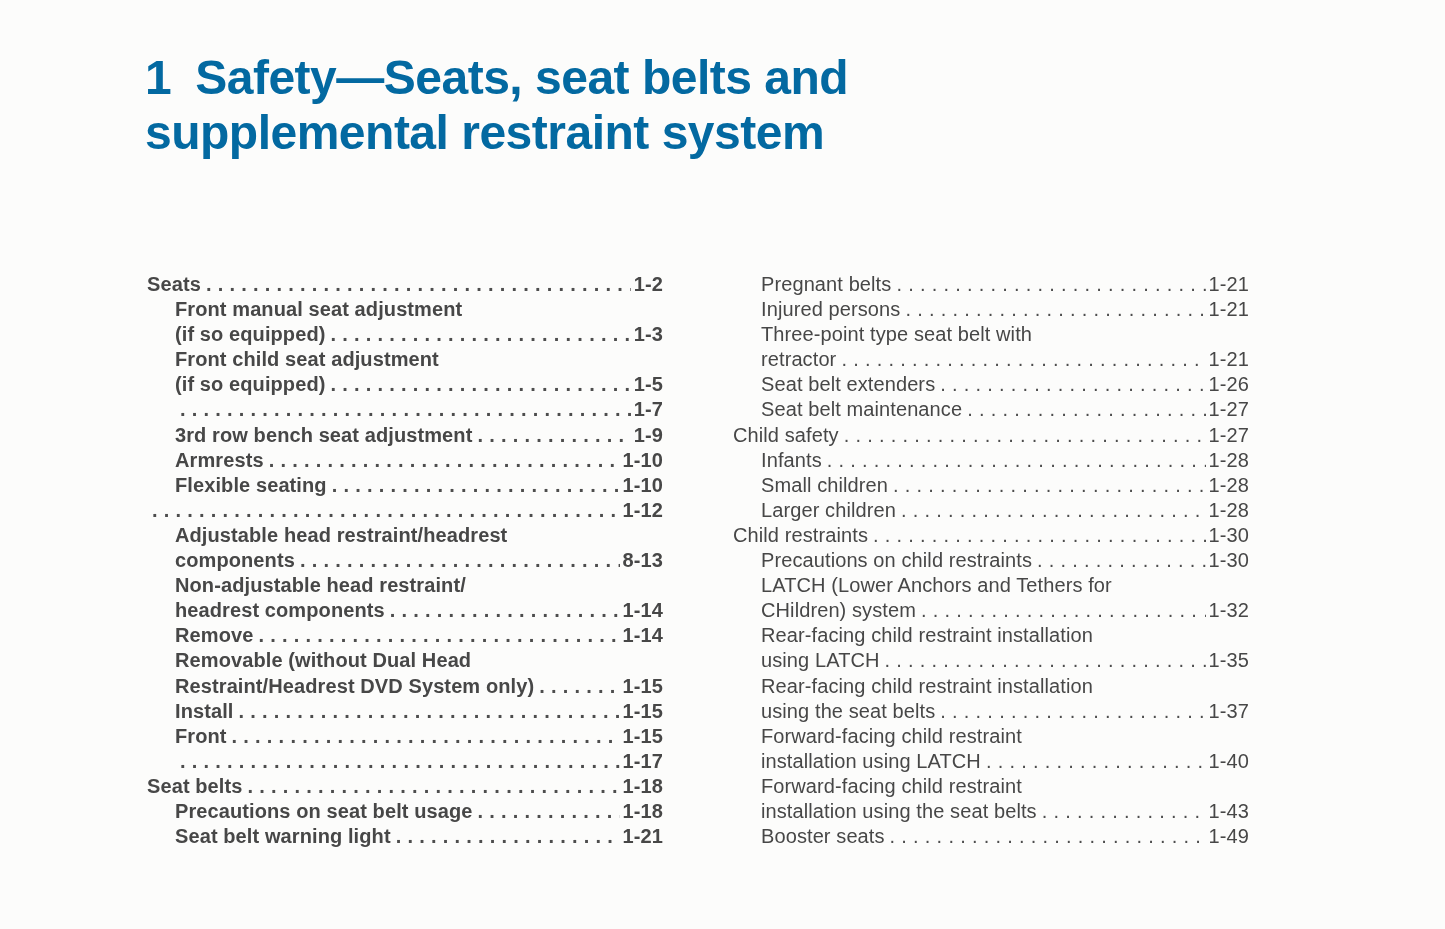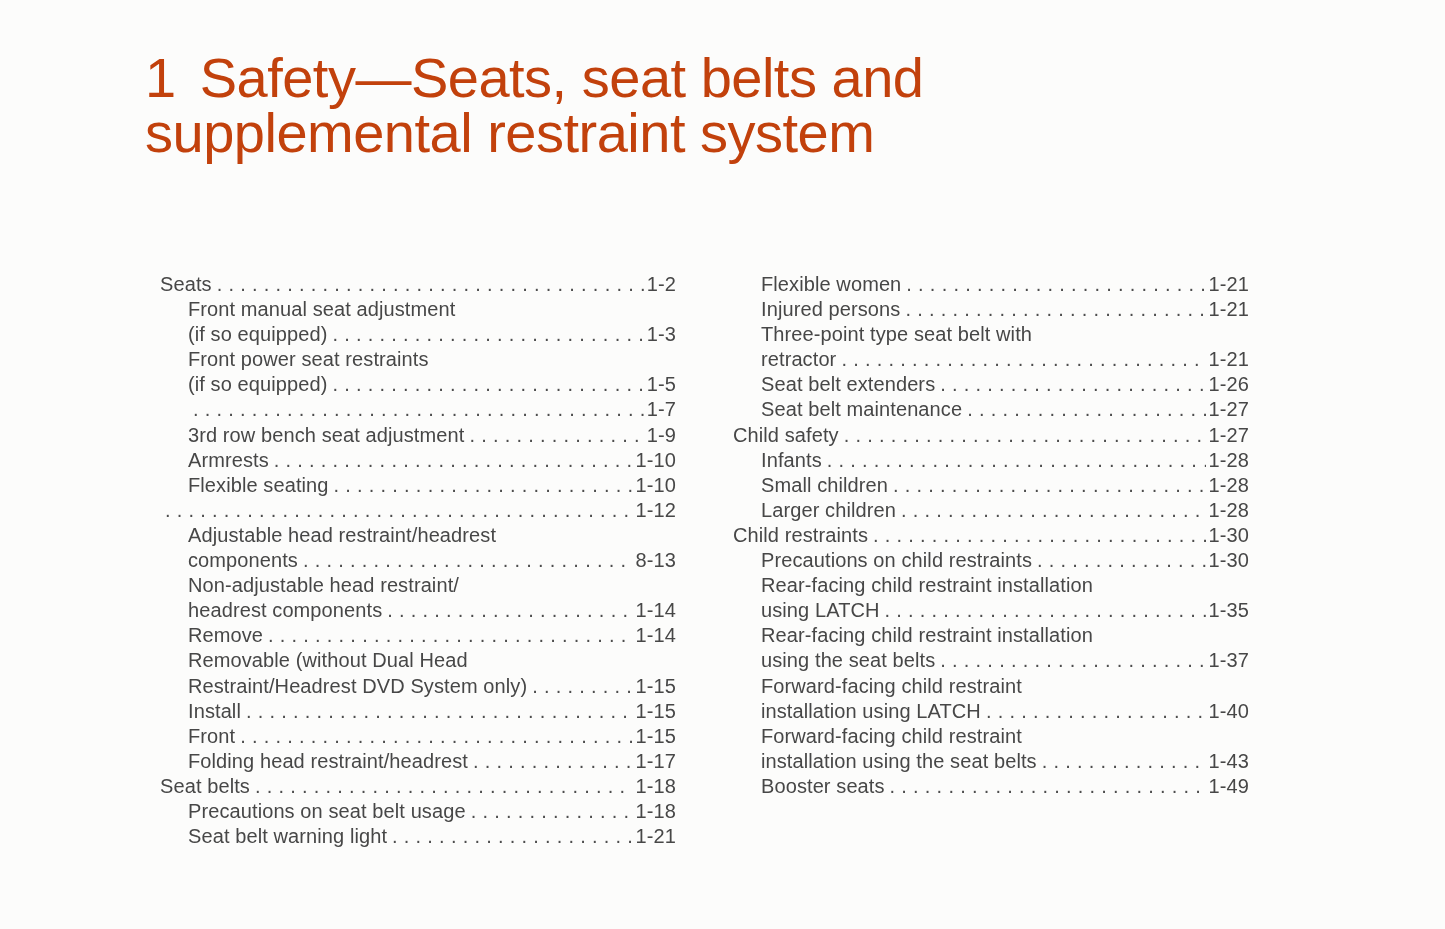--- a/index.html
+++ b/index.html
@@ -13,40 +13,40 @@
     height: 929px;
     background: #fcfcfb;
     font-family: "Liberation Sans", sans-serif;
     overflow: hidden;
   }
   .page-title {
     position: absolute;
     left: 145px;
     top: 50px;
     width: 900px;
-    color: #c2410c;
-    font-size: 56px;
-    font-weight: normal;
+    color: #0369a1;
+    font-size: 48px;
+    font-weight: bold;
     line-height: 55px;
     letter-spacing: -0.5px;
   }
   .title-number {
     display: inline-block;
     margin-right: 24px;
   }
   .toc-column {
     position: absolute;
     top: 272px;
     width: 516px;
     color: #474747;
     font-size: 20px;
     line-height: 25.1px;
     letter-spacing: 0.1px;
   }
-  .toc-column.left  { left: 160px; }
+  .toc-column.left  { left: 147px; font-weight: bold; }
   .toc-column.right { left: 733px; }
   .toc-entry.indent { padding-left: 28px; }
   .toc-line {
     white-space: nowrap;
   }
   .leader-line {
     display: flex;
     align-items: baseline;
   }
   .toc-text {
@@ -90,21 +90,21 @@
       </div>
       <div class="toc-entry indent">
         <div class="toc-line"><span class="toc-text">Front manual seat adjustment</span></div>
         <div class="toc-line leader-line">
           <span class="toc-text">(if so equipped)</span>
           <span class="dots"></span>
           <span class="page-num">1-3</span>
         </div>
       </div>
       <div class="toc-entry indent">
-        <div class="toc-line"><span class="toc-text">Front power seat restraints</span></div>
+        <div class="toc-line"><span class="toc-text">Front child seat adjustment</span></div>
         <div class="toc-line leader-line">
           <span class="toc-text">(if so equipped)</span>
           <span class="dots"></span>
           <span class="page-num">1-5</span>
         </div>
       </div>
       <div class="toc-entry indent">
         <div class="toc-line leader-line">
           <span class="dots"></span>
           <span class="page-num">1-7</span>
@@ -177,21 +177,20 @@
       </div>
       <div class="toc-entry indent">
         <div class="toc-line leader-line">
           <span class="toc-text">Front</span>
           <span class="dots"></span>
           <span class="page-num">1-15</span>
         </div>
       </div>
       <div class="toc-entry indent">
         <div class="toc-line leader-line">
-          <span class="toc-text">Folding head restraint/headrest</span>
           <span class="dots"></span>
           <span class="page-num">1-17</span>
         </div>
       </div>
       <div class="toc-entry">
         <div class="toc-line leader-line">
           <span class="toc-text">Seat belts</span>
           <span class="dots"></span>
           <span class="page-num">1-18</span>
         </div>
@@ -207,21 +206,21 @@
         <div class="toc-line leader-line">
           <span class="toc-text">Seat belt warning light</span>
           <span class="dots"></span>
           <span class="page-num">1-21</span>
         </div>
       </div>
     </div>
   <div class="toc-column right" id="toc-right">
       <div class="toc-entry indent">
         <div class="toc-line leader-line">
-          <span class="toc-text">Flexible women</span>
+          <span class="toc-text">Pregnant belts</span>
           <span class="dots"></span>
           <span class="page-num">1-21</span>
         </div>
       </div>
       <div class="toc-entry indent">
         <div class="toc-line leader-line">
           <span class="toc-text">Injured persons</span>
           <span class="dots"></span>
           <span class="page-num">1-21</span>
         </div>
@@ -284,20 +283,28 @@
         </div>
       </div>
       <div class="toc-entry indent">
         <div class="toc-line leader-line">
           <span class="toc-text">Precautions on child restraints</span>
           <span class="dots"></span>
           <span class="page-num">1-30</span>
         </div>
       </div>
       <div class="toc-entry indent">
+        <div class="toc-line"><span class="toc-text">LATCH (Lower Anchors and Tethers for</span></div>
+        <div class="toc-line leader-line">
+          <span class="toc-text">CHildren) system</span>
+          <span class="dots"></span>
+          <span class="page-num">1-32</span>
+        </div>
+      </div>
+      <div class="toc-entry indent">
         <div class="toc-line"><span class="toc-text">Rear-facing child restraint installation</span></div>
         <div class="toc-line leader-line">
           <span class="toc-text">using LATCH</span>
           <span class="dots"></span>
           <span class="page-num">1-35</span>
         </div>
       </div>
       <div class="toc-entry indent">
         <div class="toc-line"><span class="toc-text">Rear-facing child restraint installation</span></div>
         <div class="toc-line leader-line">

